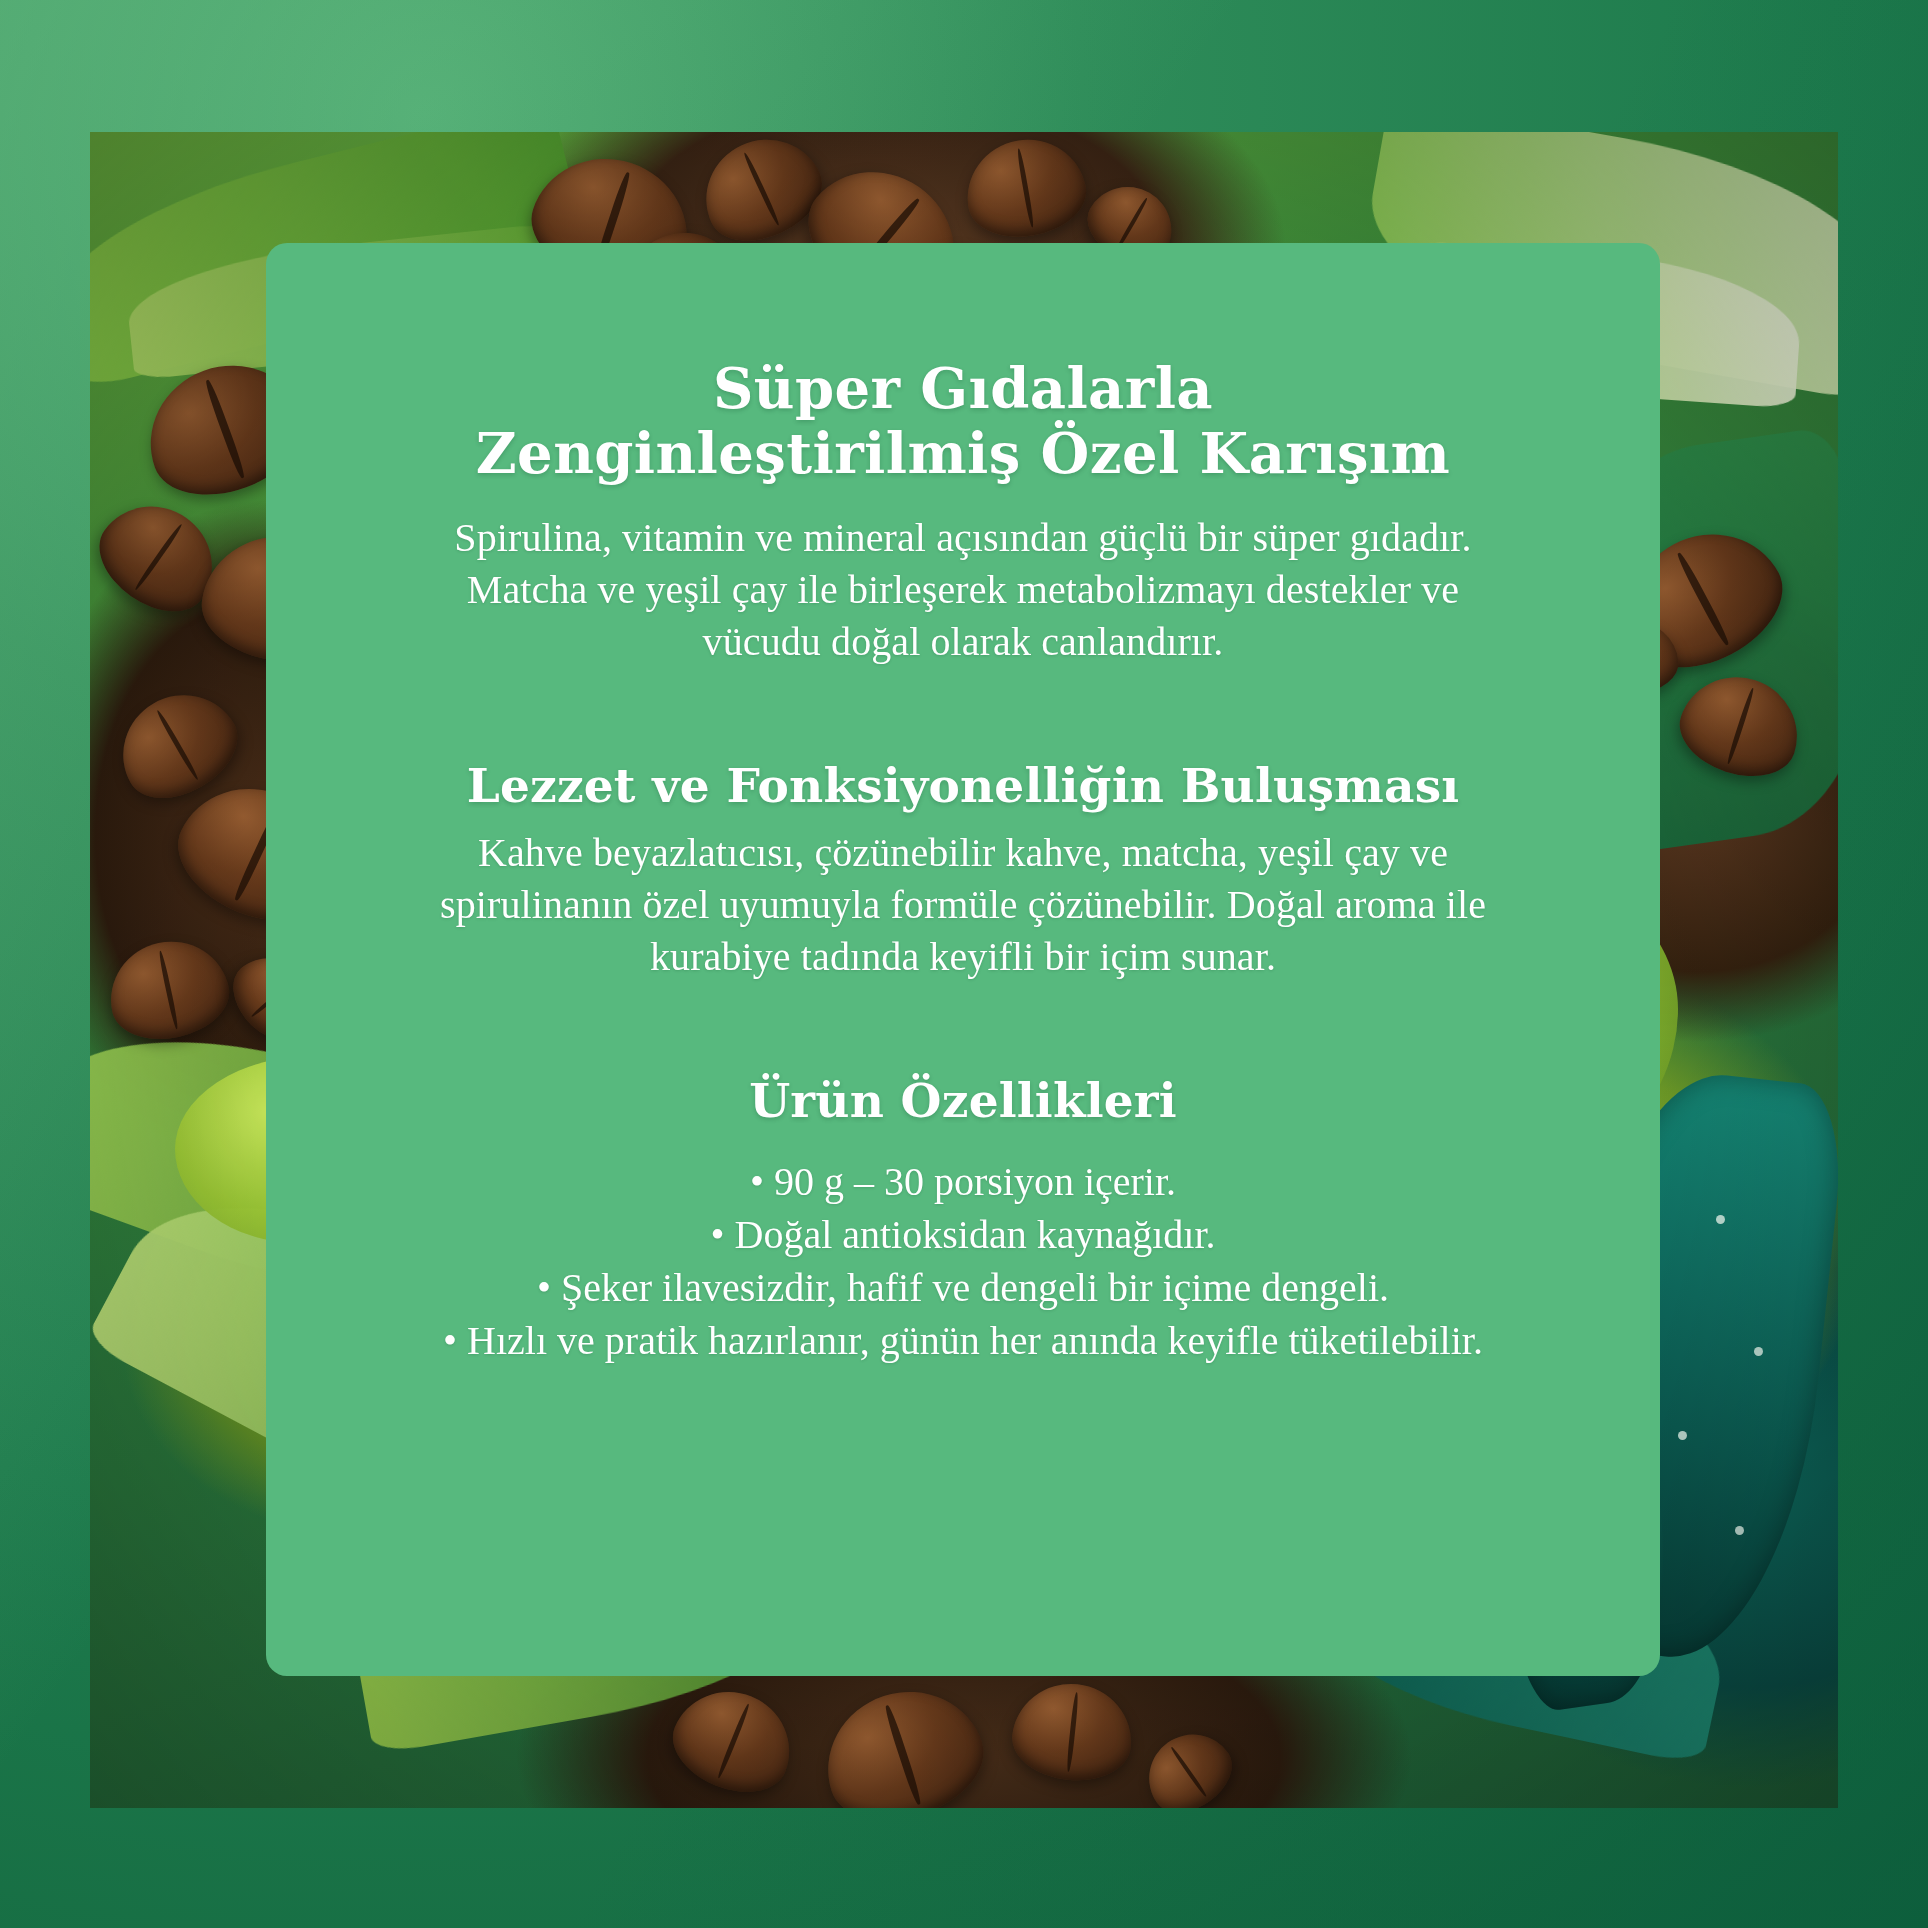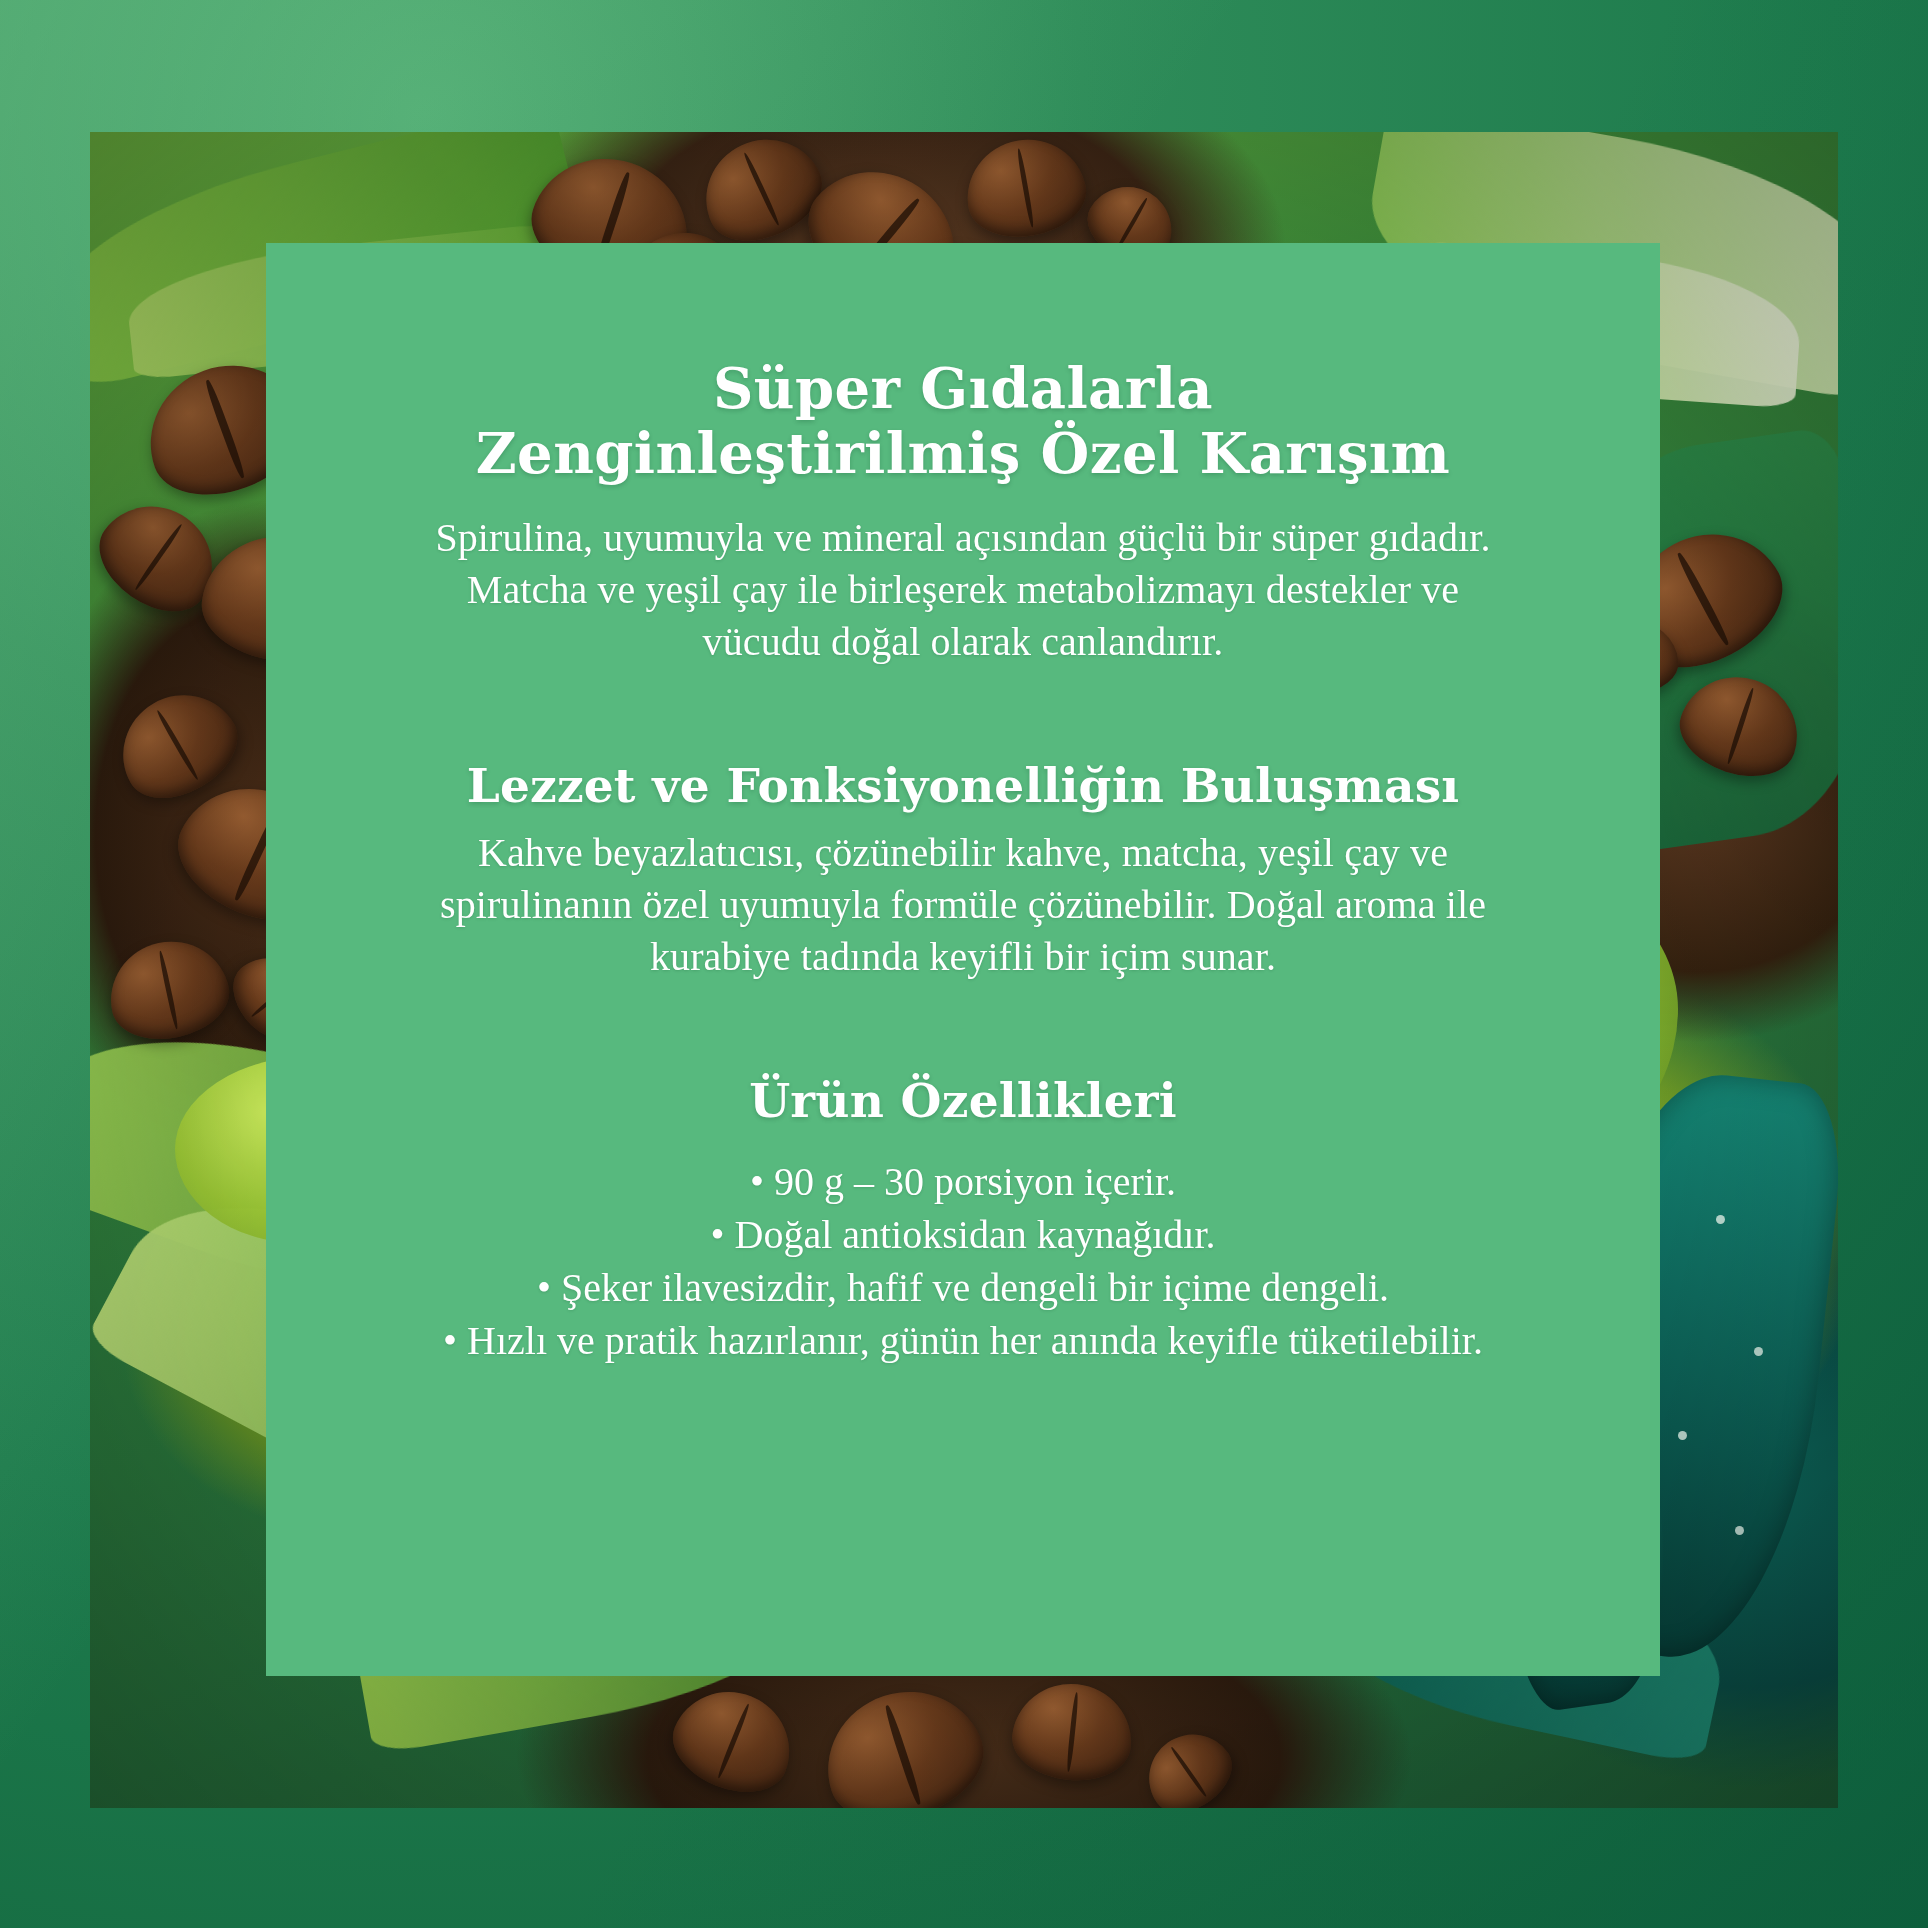--- a/index.html
+++ b/index.html
@@ -130,20 +130,21 @@
     left: 266px;
     top: 243px;
     width: 1394px;
     height: 1433px;
     background: #57b97e;
     box-sizing: border-box;
     padding: 90px 141px 75px 141px;
     color: #ffffff;
     text-align: center;
     overflow: hidden;
+    border-radius: 21px;
   }
 
   .section { margin: 0; }
   .section + .section { margin-top: 90px; }
 
   h1.title {
     font-family: "DejaVu Serif", serif;
     font-weight: 700;
     font-size: 56px;
     line-height: 1.16;
@@ -243,21 +244,21 @@
     <div class="photo-vignette"></div>
   </div>
 
   <div class="card">
 
     <div class="section">
       <h1 class="title">
         <span>Süper Gıdalarla</span><br>
         <span>Zenginleştirilmiş Özel Karışım</span>
       </h1>
-      <p class="body">Spirulina, uyumuyla ve mineral açısından güçlü bir süper gıdadır. Matcha ve yeşil çay ile birleşerek metabolizmayı destekler ve vücudu doğal olarak canlandırır.</p>
+      <p class="body">Spirulina, vitamin ve mineral açısından güçlü bir süper gıdadır. Matcha ve yeşil çay ile birleşerek metabolizmayı destekler ve vücudu doğal olarak canlandırır.</p>
     </div>
 
     <div class="section">
       <h2 class="heading">Lezzet ve Fonksiyonelliğin Buluşması</h2>
       <p class="body">Kahve beyazlatıcısı, çözünebilir kahve, matcha, yeşil çay ve spirulinanın özel uyumuyla formüle çözünebilir. Doğal aroma ile kurabiye tadında keyifli bir içim sunar.</p>
     </div>
 
     <div class="section">
       <h2 class="heading features">Ürün Özellikleri</h2>
       <ul class="features">

